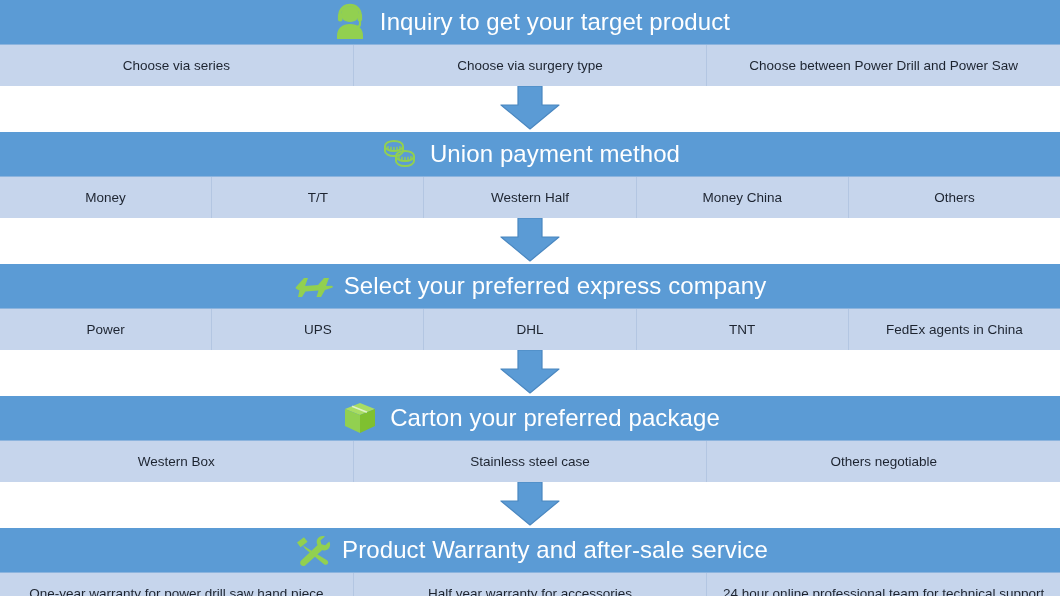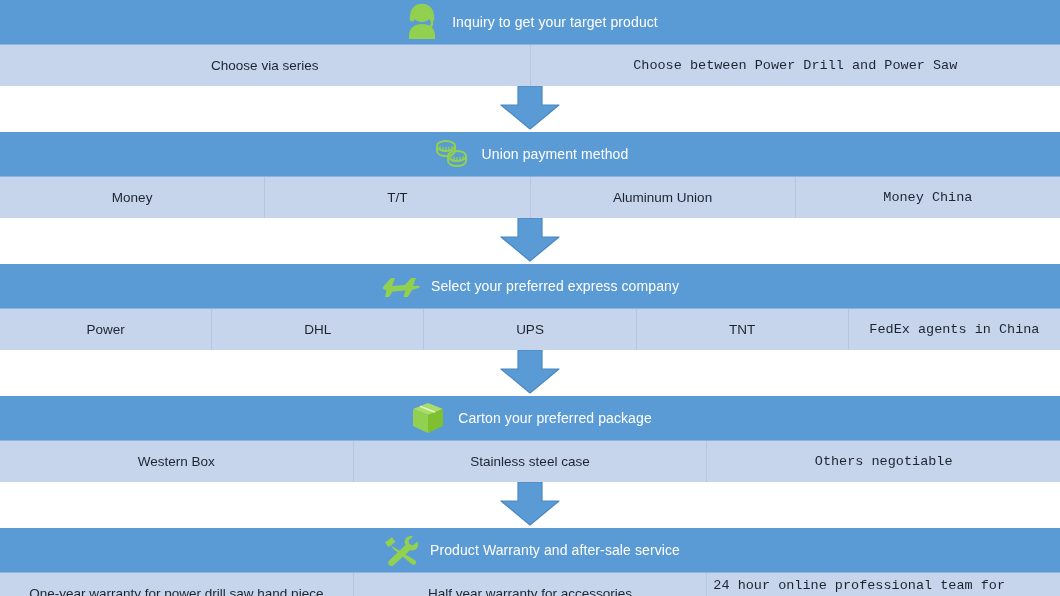--- a/index.html
+++ b/index.html
@@ -43,52 +43,51 @@
     margin-right: 10px;
   }
 
   .sec-header .icon svg {
     display: block;
     overflow: visible;
   }
 
   .sec-title {
     color: #ffffff;
-    font-size: 14px;
+    font-size: 24px;
     line-height: 22px;
     letter-spacing: 0.1px;
     white-space: nowrap;
   }
 
   .sec-options {
     height: 42px;
     background: #c6d5ec;
     display: flex;
     align-items: stretch;
     border-top: 1px solid #8cb4de;
     box-sizing: border-box;
   }
 
   .opt-cell {
     flex: 1 1 0;
     display: flex;
     align-items: center;
     justify-content: center;
-    text-align: left;
+    text-align: right;
     font-size: 13.5px;
     line-height: 15px;
     color: #1d2430;
     padding: 0 6px;
     box-sizing: border-box;
     border-right: 1px solid #b3c6e2;
   }
 
   .opt-cell:last-child {
     border-right: none;
-    font-family: Liberation Mono, monospace;
   }
 
   .gap {
     height: 46px;
     background: #ffffff;
     position: relative;
   }
 
   .arrow-wrap {
     position: absolute;
@@ -122,20 +121,21 @@
           <path d="M6.5 11.5 C6.5 5.4 11.2 1 17 1 C22.8 1 27.5 5.4 27.5 11.5" fill="none" stroke="#92d050" stroke-width="2.6" stroke-linecap="round"></path>
           <rect x="24.5" y="9.5" width="4.6" height="8" rx="2.2" fill="#92d050"></rect>
           <rect x="4.9" y="9.5" width="4.6" height="8" rx="2.2" fill="#92d050"></rect>
           <path d="M27 17.5 L27 20 C27 21.6 25.6 22.8 24 22.8 L20.5 22.8" fill="none" stroke="#92d050" stroke-width="2.2" stroke-linecap="round"></path>
         </svg>
       </span>
       <span class="sec-title">Inquiry to get your target product</span>
     </div>
     <div class="sec-options">
       <div class="opt-cell">Choose via series</div>
+      <div class="opt-cell">Choose via surgery type</div>
       <div class="opt-cell">Choose  between Power Drill and Power Saw</div>
     </div>
   </div>
 
   <div class="gap">
     <div class="arrow-wrap">
       <svg width="62" height="44" viewBox="0 0 62 44">
         <path d="M19 0 L43 0 L43 19 L60 19 L31 43 L2 19 L19 19 Z" fill="#5b9bd5" stroke="#4a87c0" stroke-width="1.2" stroke-linejoin="round"></path>
       </svg>
     </div>
@@ -155,22 +155,23 @@
             <path d="M7 9.5 L7 12.6 M10 10.2 L10 13.3 M13 10.4 L13 13.5 M16 10.2 L16 13.3 M19 9.5 L19 12.6"></path>
             <path d="M18 19.5 L18 22.6 M21 20.2 L21 23.3 M24 20.4 L24 23.5 M27 20.2 L27 23.3 M30 19.5 L30 22.6"></path>
           </g>
         </svg>
       </span>
       <span class="sec-title">Union payment method</span>
     </div>
     <div class="sec-options">
       <div class="opt-cell">Money</div>
       <div class="opt-cell">T/T</div>
-      <div class="opt-cell">Aluminum Union</div>
+      <div class="opt-cell">Western Half</div>
       <div class="opt-cell">Money China</div>
+      <div class="opt-cell">Others</div>
     </div>
   </div>
 
   <div class="gap">
     <div class="arrow-wrap">
       <svg width="62" height="44" viewBox="0 0 62 44">
         <path d="M19 0 L43 0 L43 19 L60 19 L31 43 L2 19 L19 19 Z" fill="#5b9bd5" stroke="#4a87c0" stroke-width="1.2" stroke-linejoin="round"></path>
       </svg>
     </div>
   </div>
@@ -181,22 +182,22 @@
         <svg width="40" height="30" viewBox="0 0 40 30">
           <path d="M2 16 L10 7 L14 7 L11 15 L24 14 L30 7 L35 7 L32 15 L37.5 14.8
                    C39 14.8 39.5 16.2 38 16.8 L31 19 L27 26 L22.5 26 L24.5 19.5
                    L11.5 20.5 L8 26 L4 26 L5.5 19.5 L2.5 18 C1.5 17.6 1.4 16.6 2 16 Z" fill="#92d050"></path>
         </svg>
       </span>
       <span class="sec-title">Select your preferred express company</span>
     </div>
     <div class="sec-options">
       <div class="opt-cell">Power</div>
+      <div class="opt-cell">UPS</div>
       <div class="opt-cell">DHL</div>
-      <div class="opt-cell">UPS</div>
       <div class="opt-cell">TNT</div>
       <div class="opt-cell">FedEx agents in China</div>
     </div>
   </div>
 
   <div class="gap">
     <div class="arrow-wrap">
       <svg width="62" height="44" viewBox="0 0 62 44">
         <path d="M19 0 L43 0 L43 19 L60 19 L31 43 L2 19 L19 19 Z" fill="#5b9bd5" stroke="#4a87c0" stroke-width="1.2" stroke-linejoin="round"></path>
       </svg>

